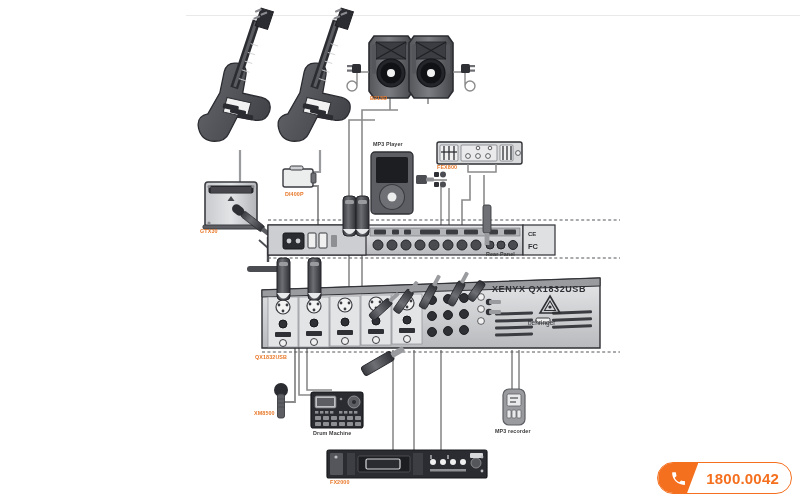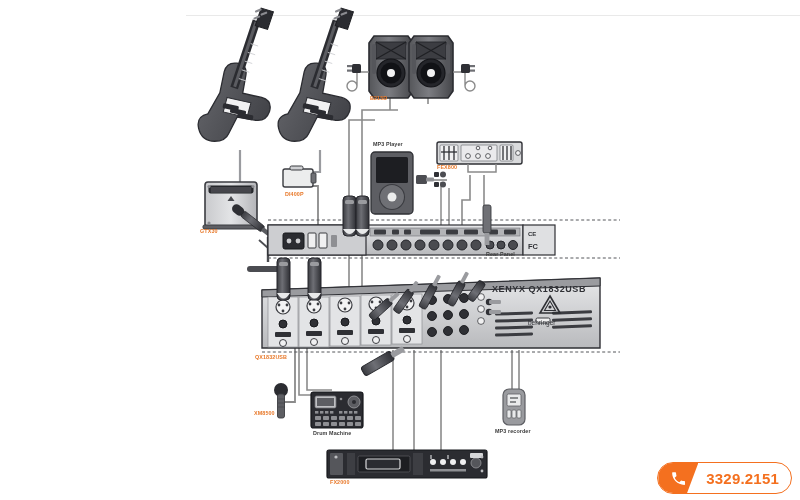--- a/index.html
+++ b/index.html
@@ -569,16 +569,16 @@
   <div class="lbl dark" style="left:495px;top:429px;">MP3 recorder</div>
 </div>
 
 <div id="contact-bar">
   <div class="badge">
     <span class="badge-ico">
       <svg viewBox="0 0 24 24" fill="currentColor" aria-hidden="true">
         <path d="M6.6 10.8c1.4 2.8 3.8 5.1 6.6 6.6l2.2-2.2c.3-.3.7-.4 1.1-.2 1.2.4 2.4.6 3.7.6.6 0 1 .4 1 1V20c0 .6-.4 1-1 1C10.6 21 3 13.4 3 4c0-.6.4-1 1-1h3.5c.6 0 1 .4 1 1 0 1.3.2 2.5.6 3.7.1.4 0 .8-.2 1.1l-2.3 2z"></path>
       </svg>
     </span>
-    <span class="badge-txt">3329.2151</span>
+    <span class="badge-txt">1800.0042</span>
   </div>
 
 </div>
 
 </body></html>

